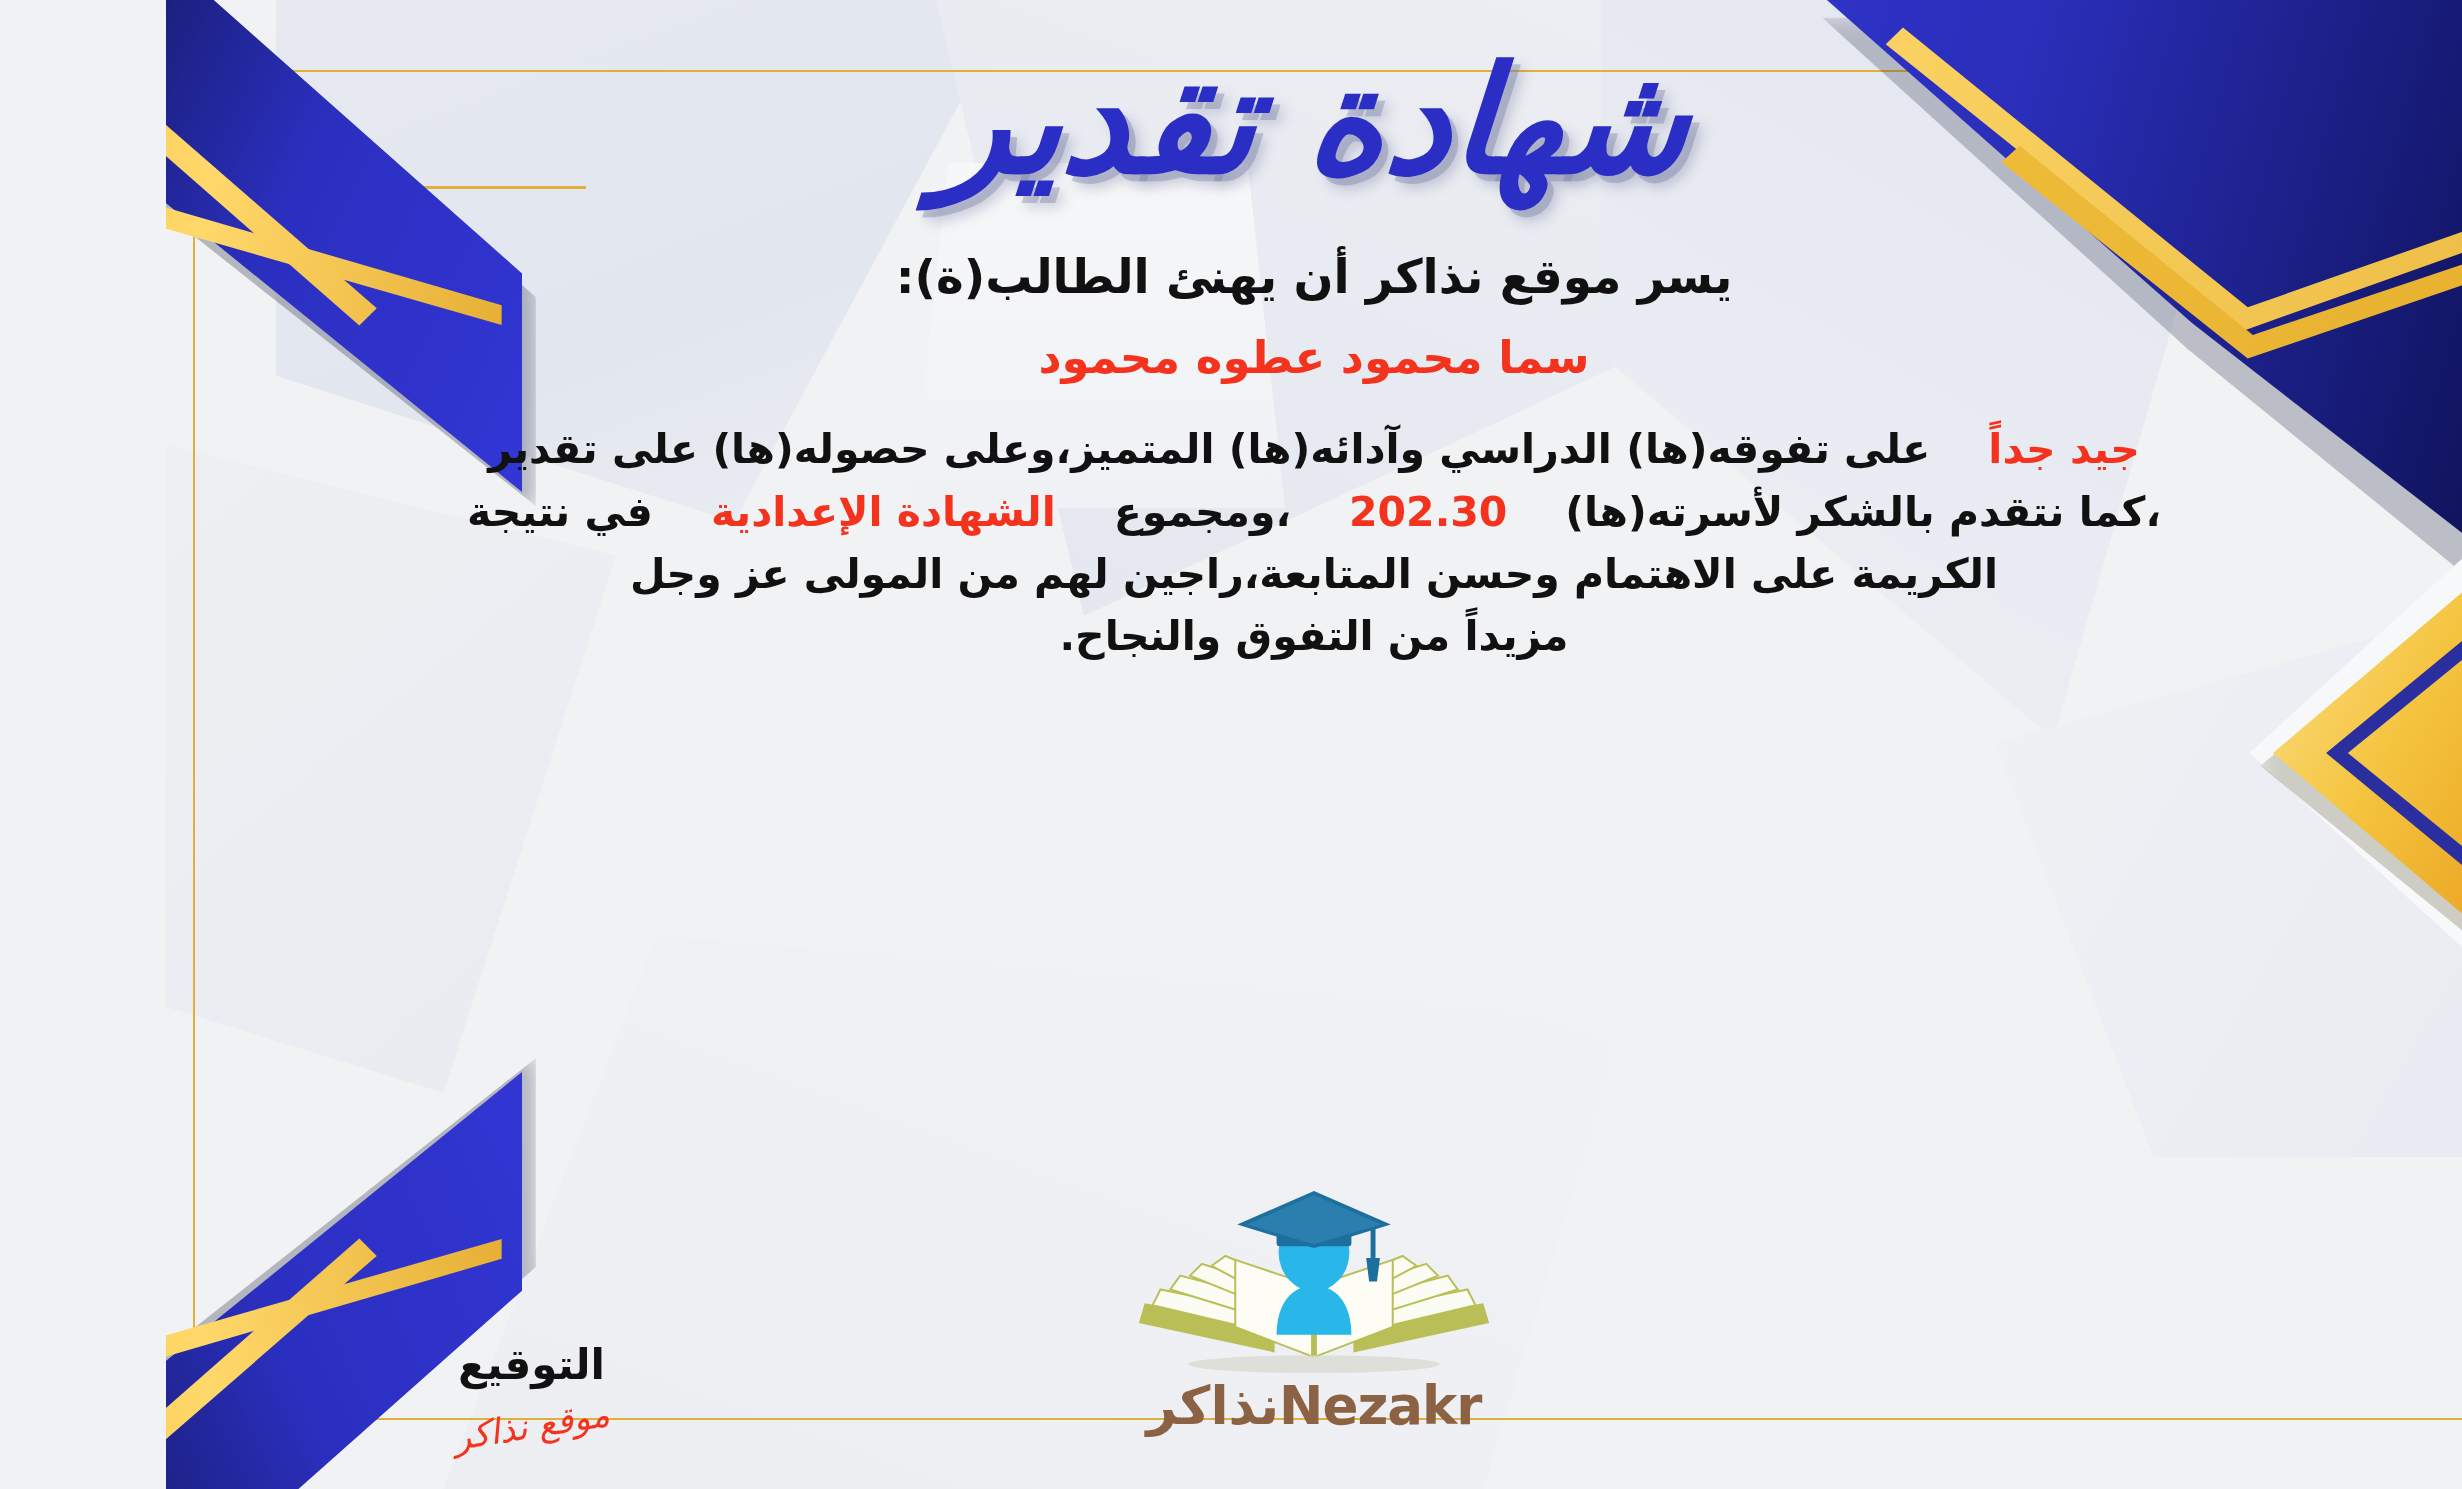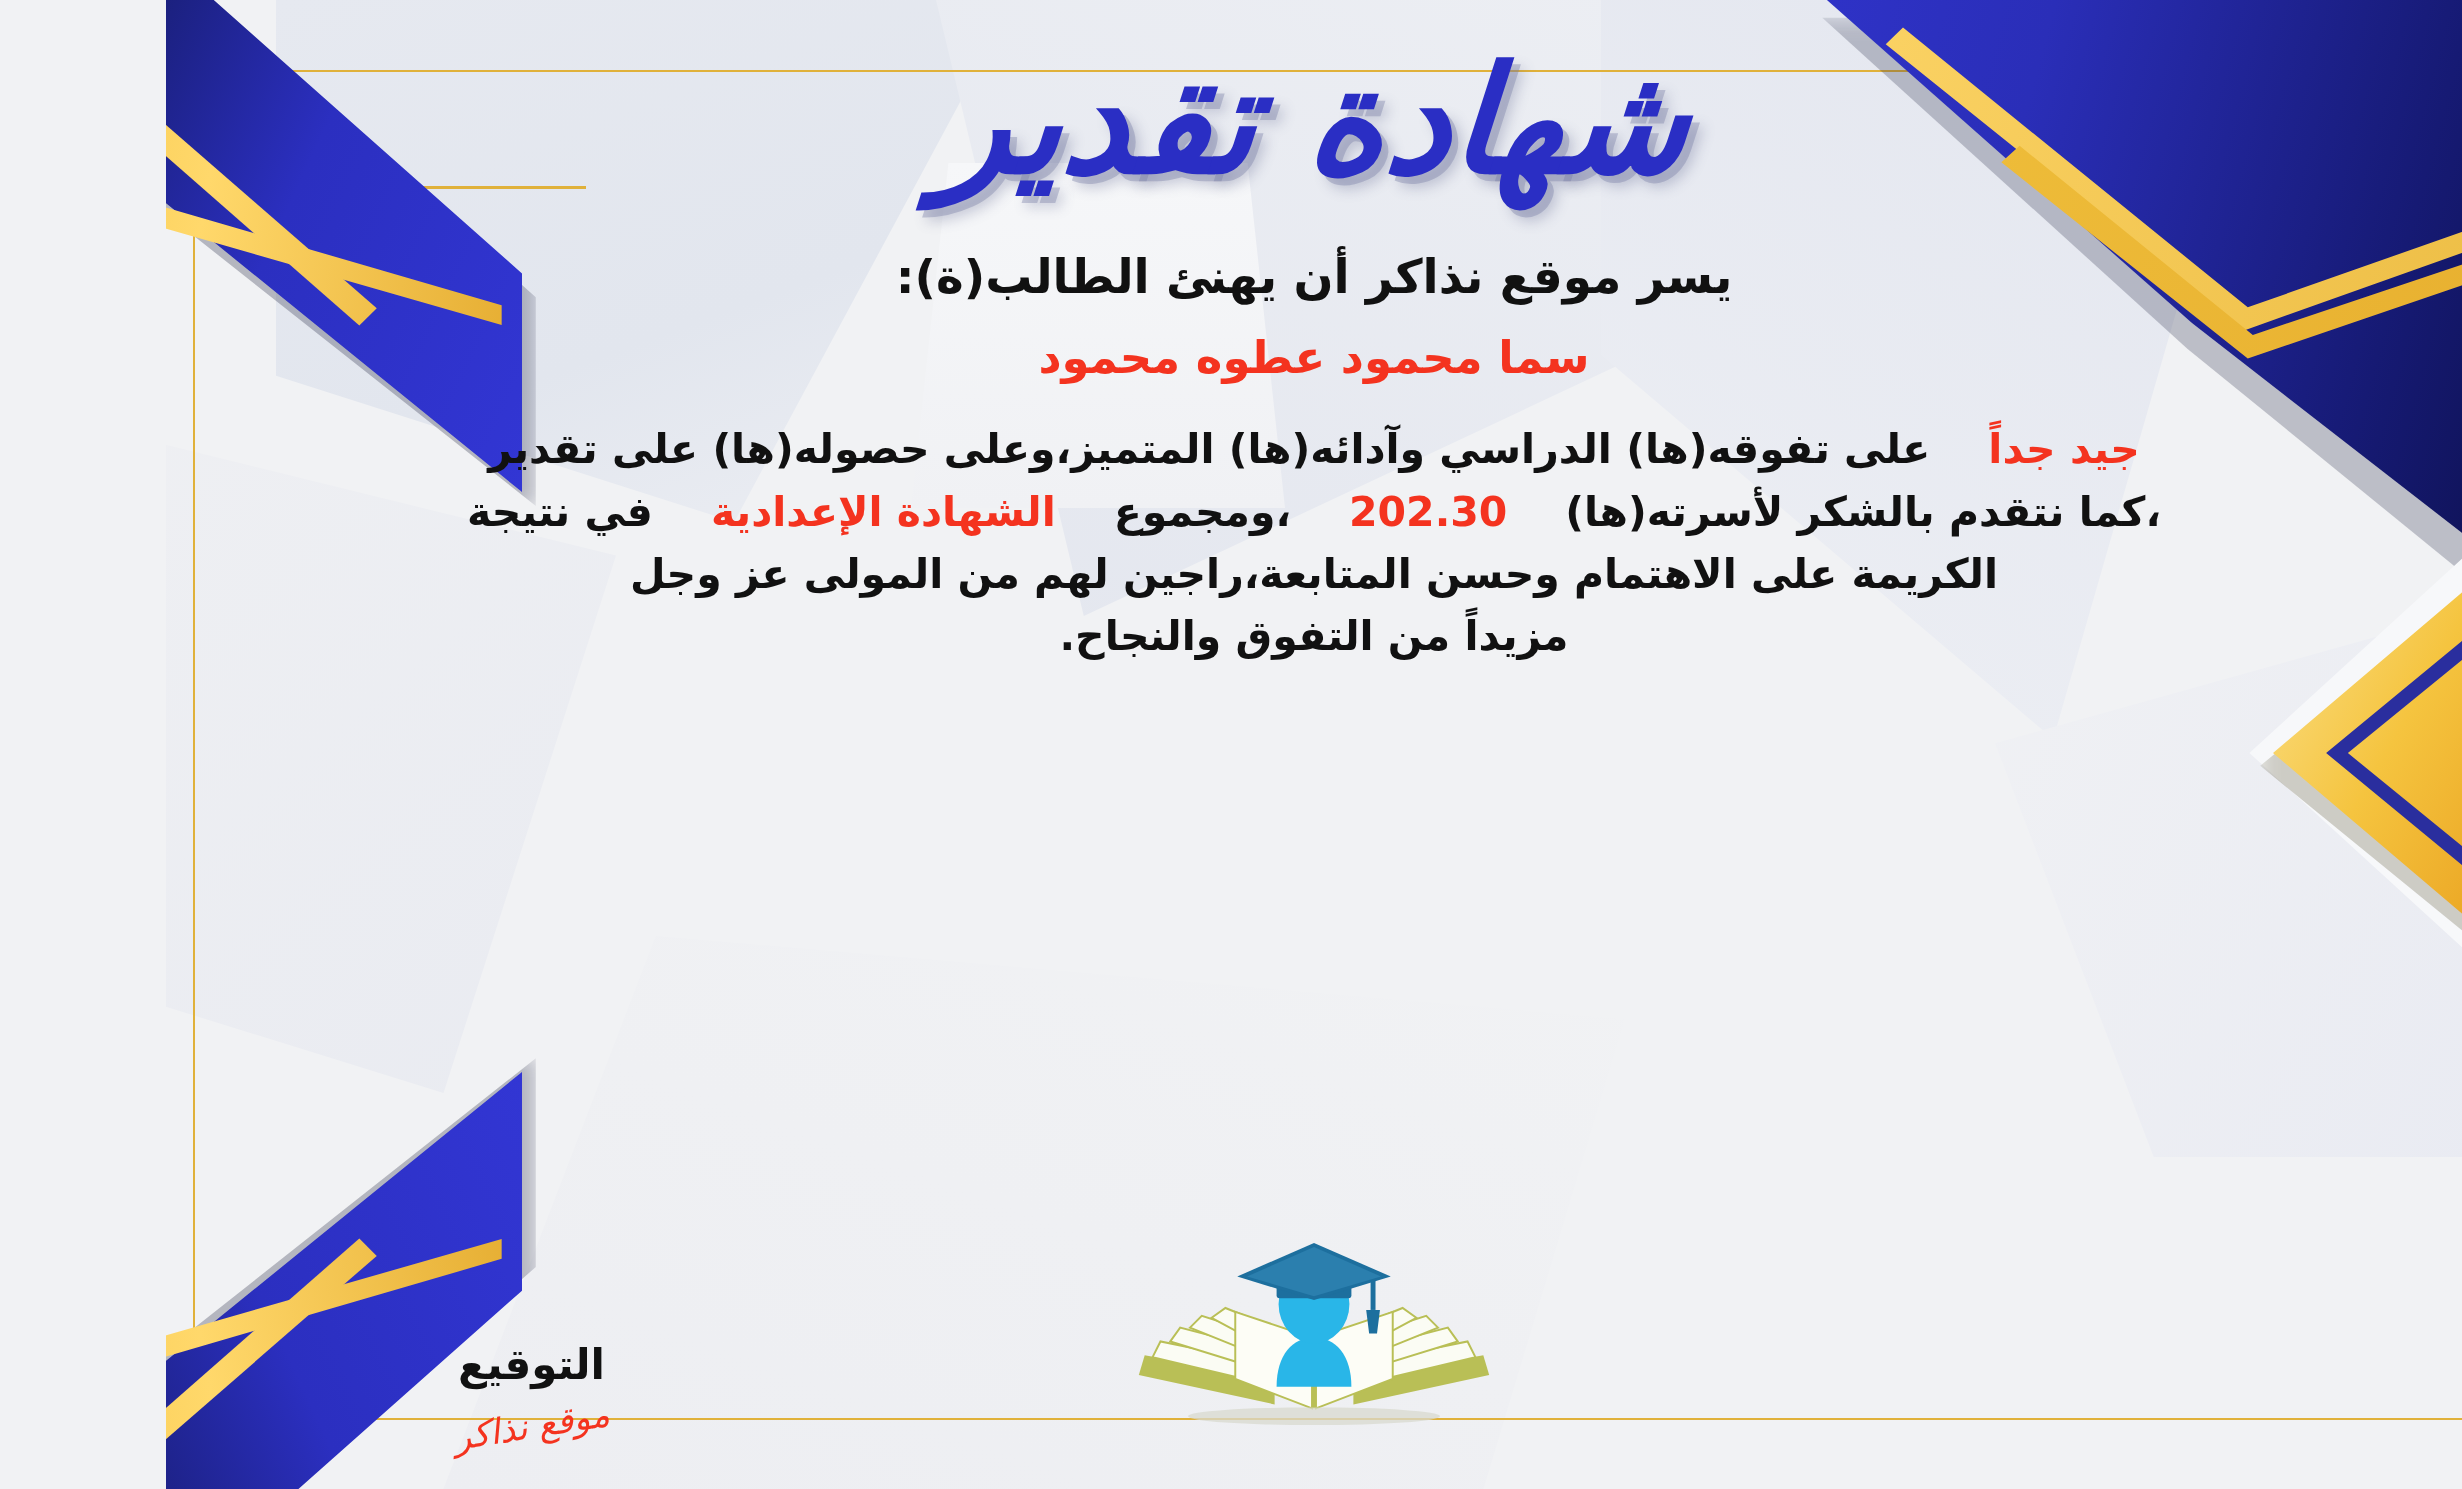--- a/index.html
+++ b/index.html
@@ -376,16 +376,17 @@
       <rect x="152" y="38" width="76" height="22" rx="3" fill="#1d6f9e"></rect>
 
       <path d="M190 4 L268 38 L190 62 L112 38 Z" fill="#1d6f9e"></path>
       <path d="M190 8 L258 38 L190 58 L122 38 Z" fill="#2b7fae"></path>
 
       <path d="M250 42 L250 72" stroke="#1d6f9e" stroke-width="5" fill="none"></path>
       <path d="M243 72 L257 72 L254 96 L246 96 Z" fill="#1d6f9e"></path>
 
       <ellipse cx="190" cy="180" rx="128" ry="9" fill="#d8d9cf" opacity="0.75"></ellipse>
     </svg>
+    <div class="logo-wordmark">Nezakrنذاكر</div>
   </div>
 
 </div>
 
 
 </body></html>

